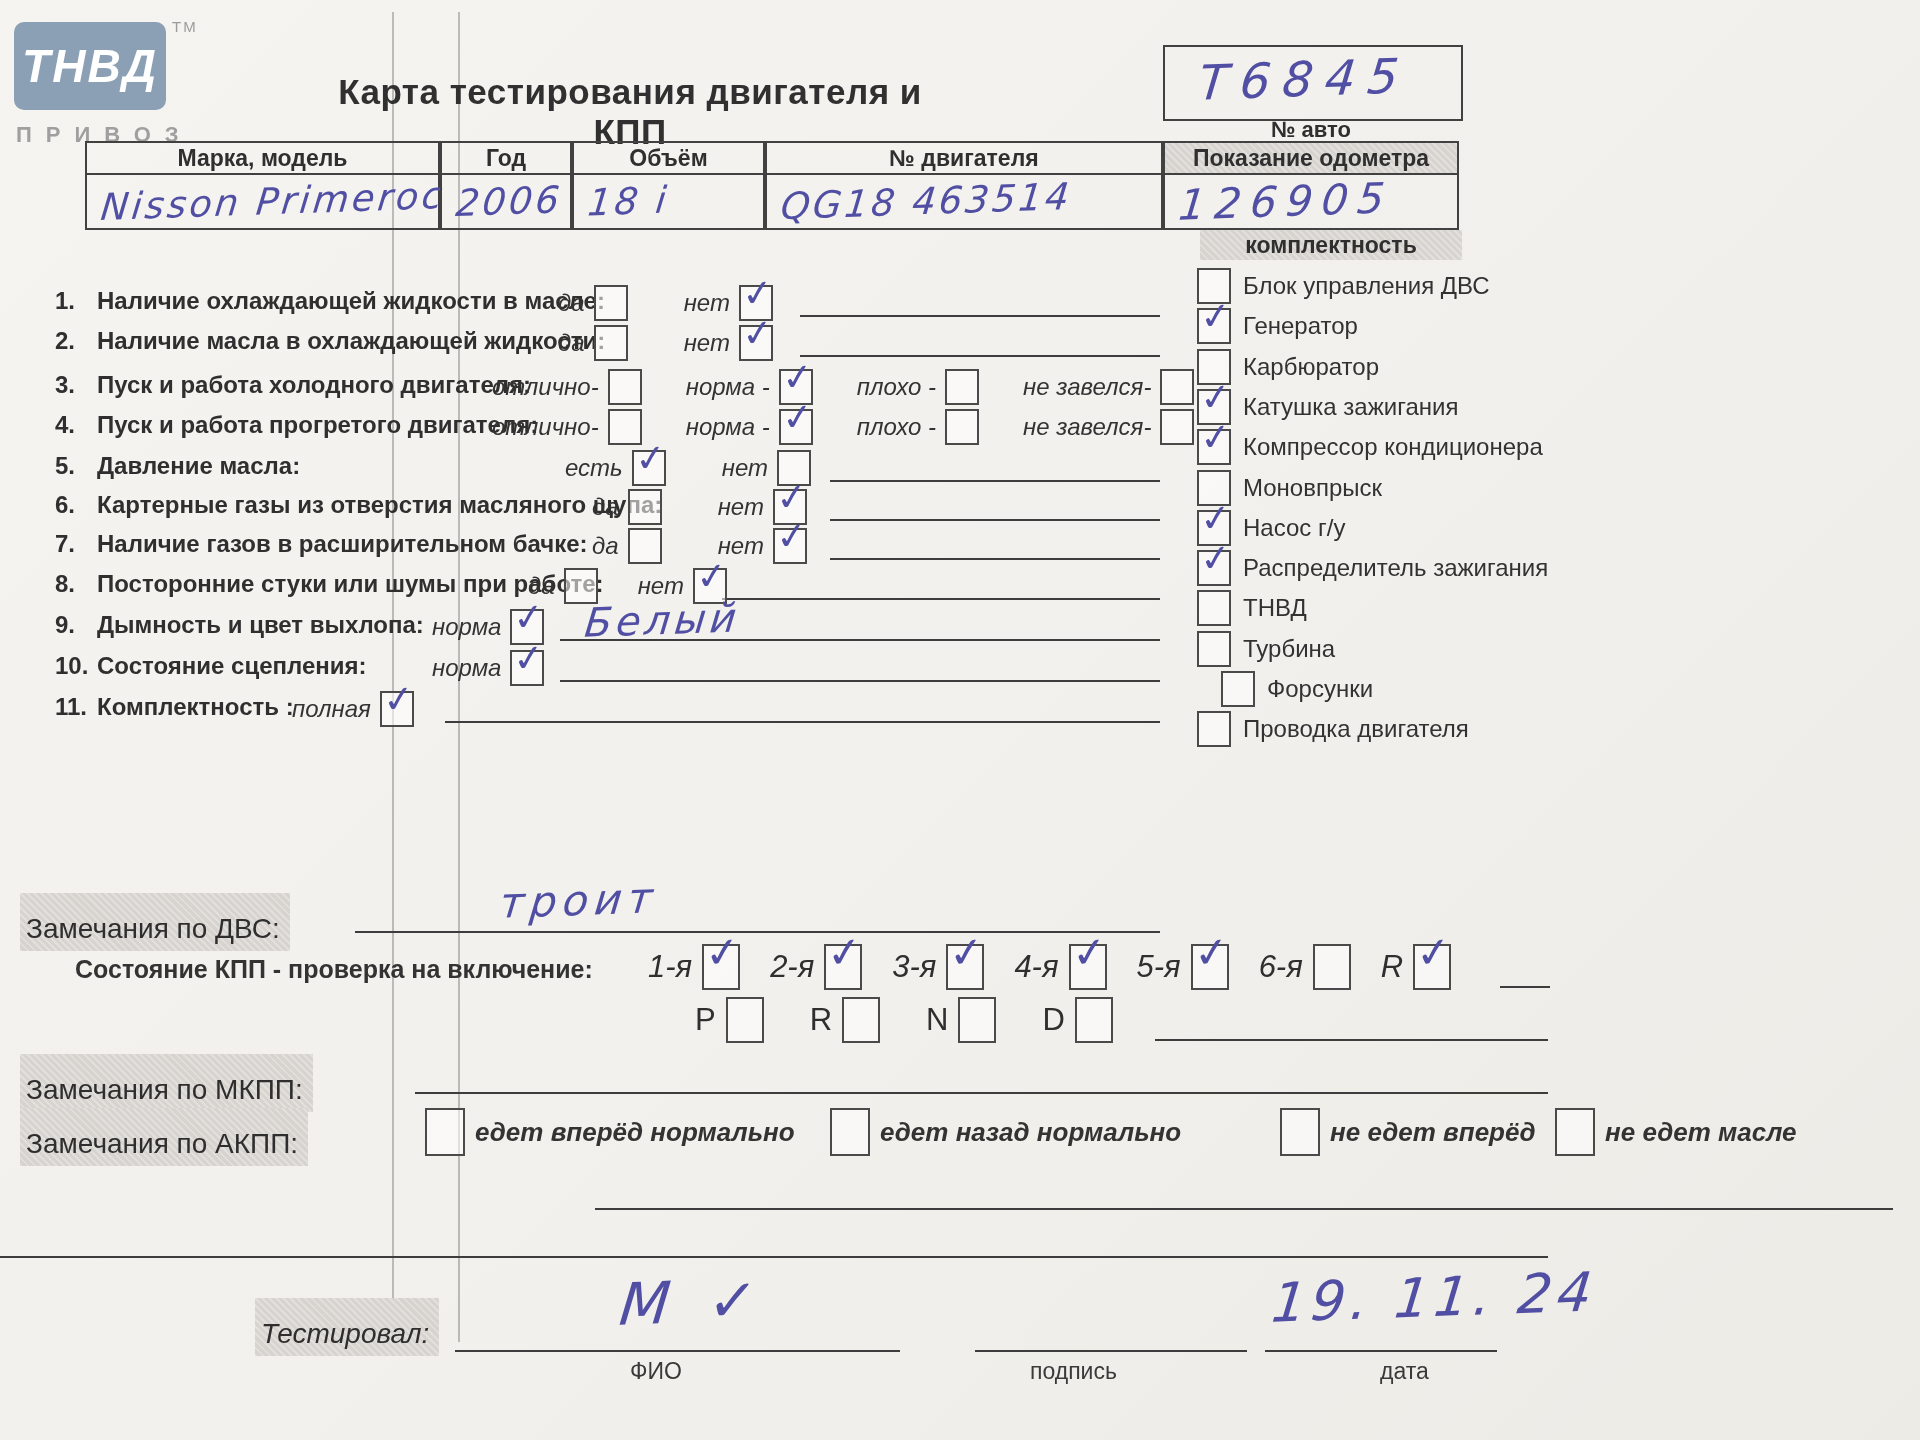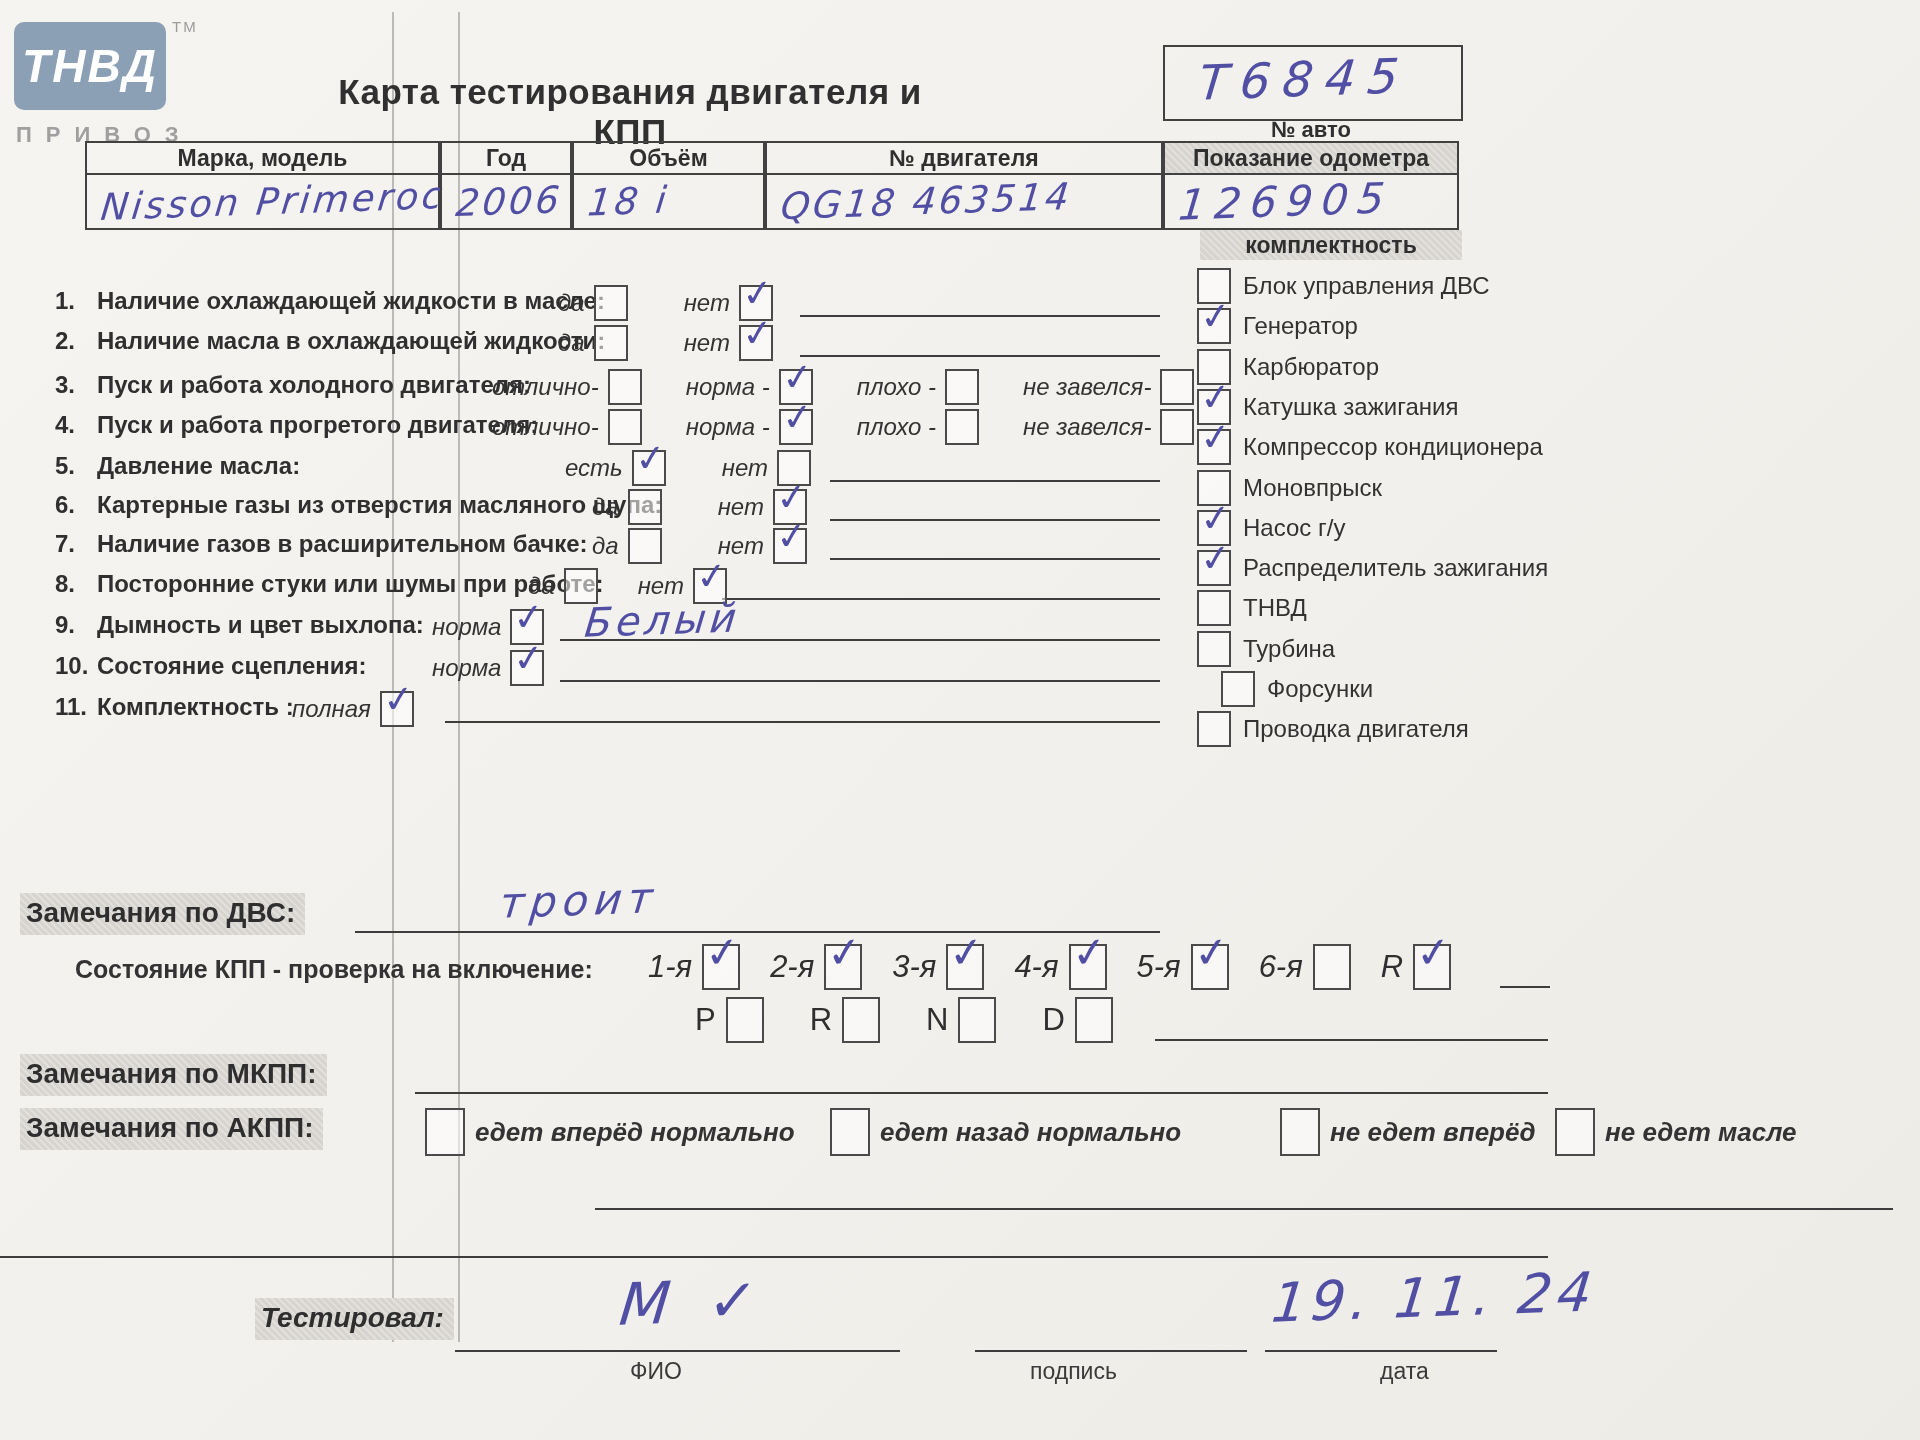--- a/index.html
+++ b/index.html
@@ -40,21 +40,21 @@
   .opts{position:absolute;top:0;display:flex;gap:56px;align-items:center;height:40px;}
   .opt{display:inline-flex;align-items:center;gap:9px;}
   .optlab{font-style:italic;font-size:24px;color:#333;white-space:nowrap;}
   .fill-line{position:absolute;top:32px;right:30px;border-bottom:2px solid #3d3d3d;}
   .row-hand{position:absolute;top:-10px;font-size:40px;letter-spacing:4px;}
   
   .comp-item{position:absolute;left:0;height:38px;width:360px;}
   .comp-item .cb{position:absolute;left:0;top:0;}
   .comp-lab{position:absolute;left:46px;top:4px;font-size:24px;color:#323232;white-space:nowrap;}
   
-  .sec-label{position:absolute;font-weight:bold;font-size:28px;padding:4px 10px 6px 6px;color:#2e2e2e;white-space:nowrap;}
+  .sec-label{position:absolute;font-weight:normal;font-size:28px;padding:20px 10px 6px 6px;color:#2e2e2e;white-space:nowrap;}
   .plain-label{position:absolute;font-weight:bold;font-size:25px;color:#333;white-space:nowrap;}
   .hline{position:absolute;border-bottom:2px solid #3d3d3d;}
   .gear{display:inline-flex;align-items:center;gap:10px;}
   .gear-lab{font-style:italic;font-weight:normal;font-size:31px;}
   .gear .cb{width:34px;height:42px;}
   .gear .cb .tick{font-size:42px;top:-14px;}
   .akpp-opt{position:absolute;display:inline-flex;align-items:center;gap:10px;}
   .akpp-lab{font-style:italic;font-weight:bold;font-size:26px;color:#333;white-space:nowrap;}
   .akpp-opt .cb{width:36px;height:44px;}
   .small-cap{position:absolute;font-size:23px;color:#3a3a3a;}

